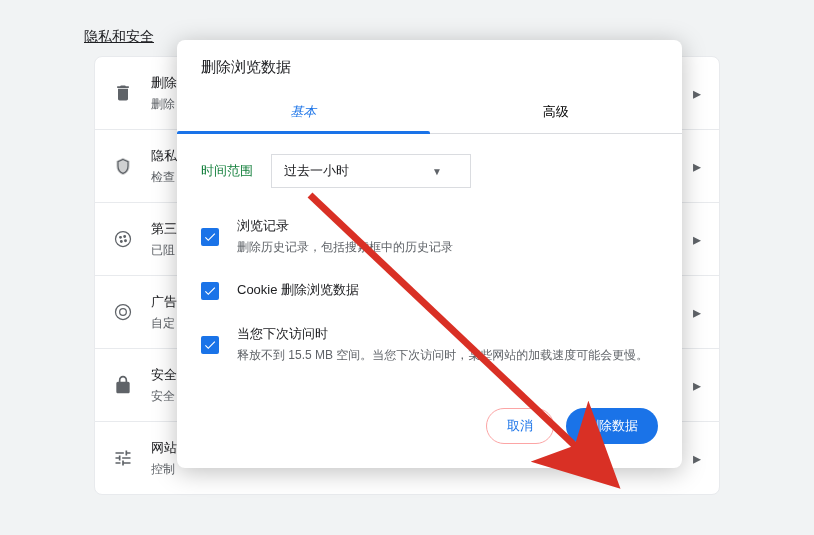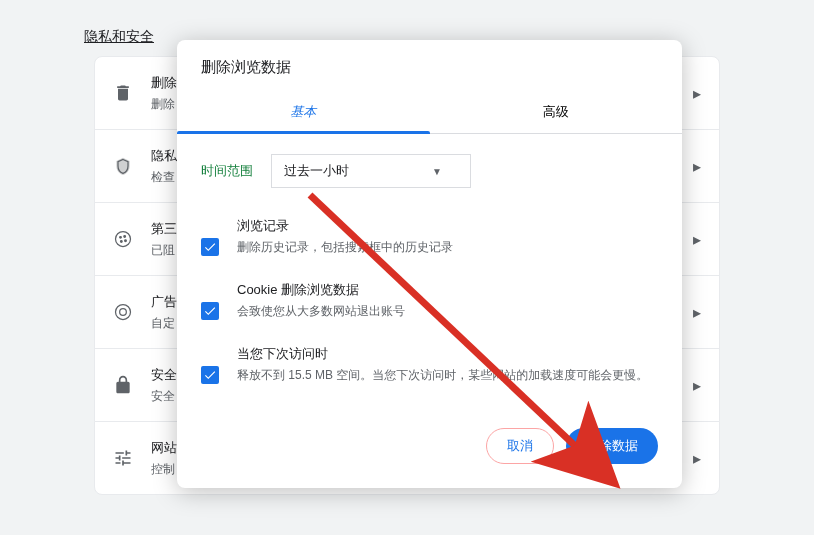--- a/index.html
+++ b/index.html
@@ -114,21 +114,21 @@
       align-items: center;
       justify-content: space-between;
       cursor: pointer;
     }
     .select .caret { font-size: 10px; color: #5f6368; }
     .options {
       padding: 8px 24px 4px;
     }
     .option-row {
       display: flex;
-      align-items: flex-end;
+      align-items: center;
       padding: 12px 0;
       gap: 18px;
     }
     .checkbox {
       width: 18px;
       height: 18px;
       border-radius: 2px;
       background: #1a73e8;
       display: flex;
       align-items: center;
@@ -288,21 +288,20 @@
       </div>
     </div>
     <div class="option-row">
       <div class="checkbox">
         <svg viewBox="0 0 24 24">
             <path fill="#fff" d="M9 16.2 4.8 12l-1.4 1.4L9 19 21 7l-1.4-1.4z"></path>
           </svg>
       </div>
       <div class="option-text">
         <div class="opt-title">Cookie 删除浏览数据</div>
-        <div class="opt-sub">会致使您从大多数网站退出账号</div>
       </div>
     </div>
     <div class="option-row">
       <div class="checkbox">
         <svg viewBox="0 0 24 24">
             <path fill="#fff" d="M9 16.2 4.8 12l-1.4 1.4L9 19 21 7l-1.4-1.4z"></path>
           </svg>
       </div>
       <div class="option-text">
         <div class="opt-title">当您下次访问时</div>

